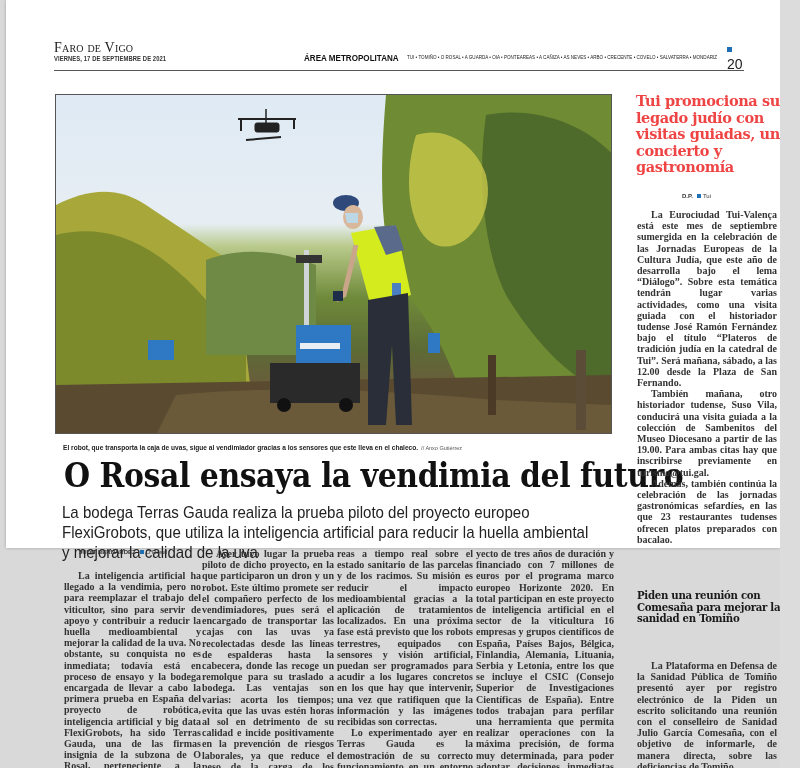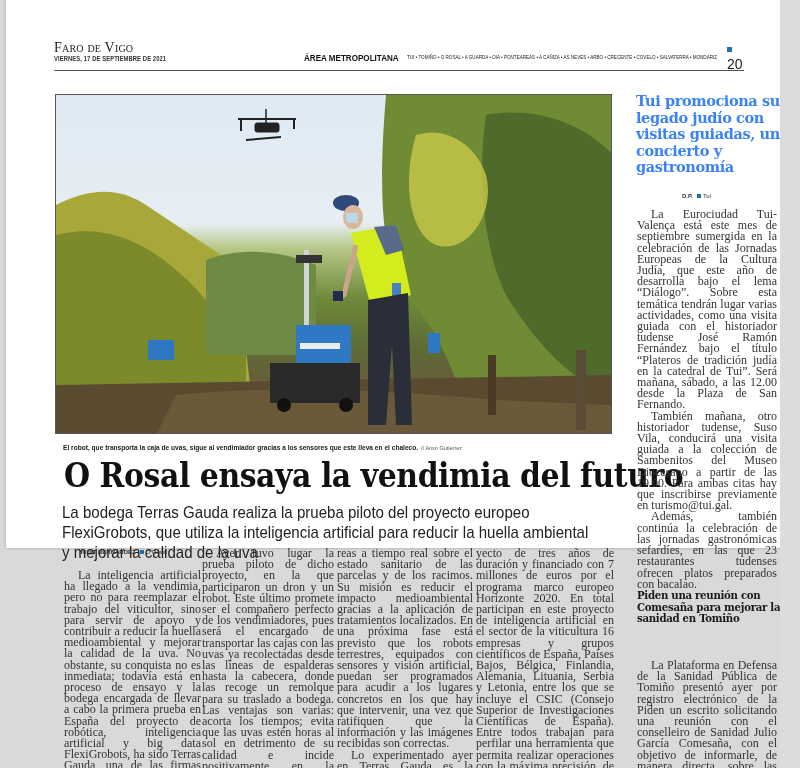--- a/index.html
+++ b/index.html
@@ -23,28 +23,28 @@
   .caption{position:absolute;left:57px;top:444px;font-family:"Liberation Sans",sans-serif;font-size:6.6px;font-weight:bold;color:#222;white-space:nowrap;}
   .caption .credit{font-weight:normal;font-size:5.5px;color:#555;margin-left:3px;}
 
   .headline{position:absolute;left:58px;top:455px;font-family:"DejaVu Serif","Liberation Serif",serif;font-weight:bold;font-size:34px;color:#111;white-space:nowrap;letter-spacing:-0.5px;transform:scaleX(0.88);transform-origin:left;}
   .subhead{position:absolute;left:56px;top:502px;width:570px;font-family:"Liberation Sans",sans-serif;font-size:16.2px;line-height:20px;color:#222;transform:scaleX(0.93);transform-origin:left;}
 
   .byline{position:absolute;left:73px;top:549px;font-family:"Liberation Sans",sans-serif;font-size:6px;color:#333;white-space:nowrap;}
   .byline b{font-weight:bold;}
   .byline .sq{display:inline-block;width:4px;height:4px;background:#1f6fb5;margin:0 2px 0 4px;vertical-align:middle;}
 
-  .col{position:absolute;font-family:"Liberation Serif",serif;font-size:12px;line-height:11.2px;color:#333;text-align:justify;hyphens:auto;}
+  .col{position:absolute;font-family:"Liberation Serif",serif;font-size:10px;line-height:11.2px;color:#333;text-align:justify;hyphens:auto;font-weight:bold;}
   .col p{margin:0;text-indent:14px;}
   .c1{left:58px;top:570px;width:137px;}
   .c2{left:196px;top:548px;width:132px;}
   .c3{left:331px;top:548px;width:136px;}
   .c4{left:470px;top:548px;width:138px;}
 
-  .side-title{position:absolute;left:630px;top:93px;width:150px;font-family:"DejaVu Serif","Liberation Serif",serif;font-weight:bold;font-size:14.5px;line-height:16.5px;color:#3b82f6;letter-spacing:-0.4px;}
+  .side-title{position:absolute;left:630px;top:93px;width:150px;font-family:"DejaVu Serif","Liberation Serif",serif;font-weight:bold;font-size:14.5px;line-height:16.5px;color:#ef4444;letter-spacing:-0.4px;}
   .side-byline{position:absolute;left:676px;top:193px;font-family:"Liberation Sans",sans-serif;font-size:6px;color:#333;white-space:nowrap;}
   .side-byline b{font-weight:bold;}
   .side-byline .sq{display:inline-block;width:4px;height:4px;background:#1f6fb5;margin:0 2px 0 4px;vertical-align:middle;}
   .sc{left:631px;top:209px;width:140px;}
 
   .brief-title{position:absolute;left:631px;top:590px;width:150px;font-family:"DejaVu Serif","Liberation Serif",serif;font-weight:bold;font-size:10.2px;line-height:11.5px;color:#1a1a1a;letter-spacing:-0.3px;}
   .bc{left:631px;top:660px;width:140px;}
 </style>
 </head>
 <body>

